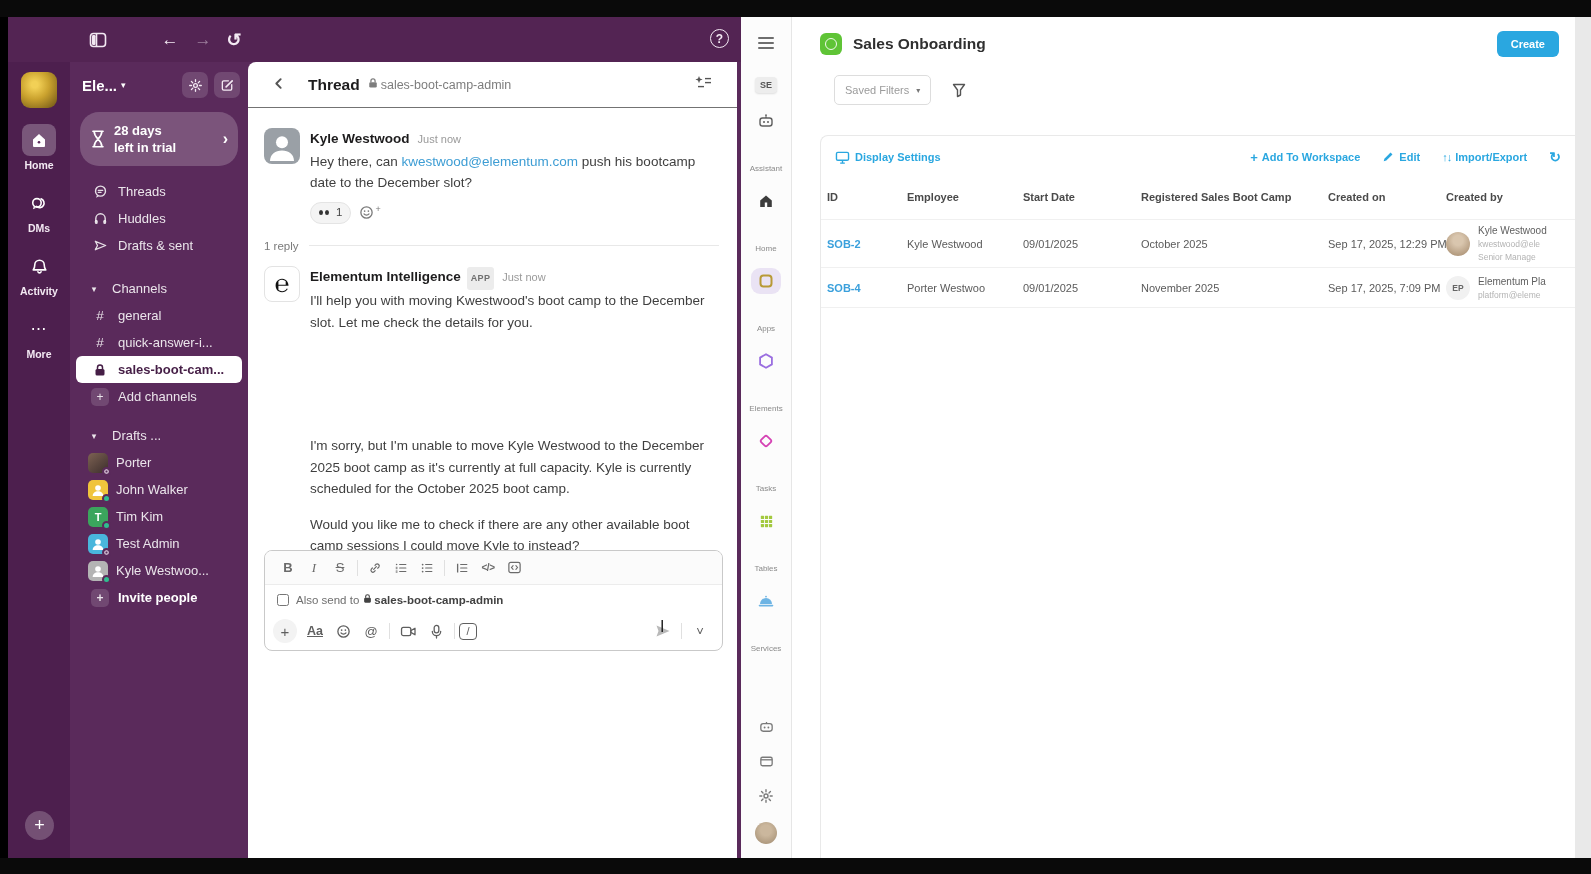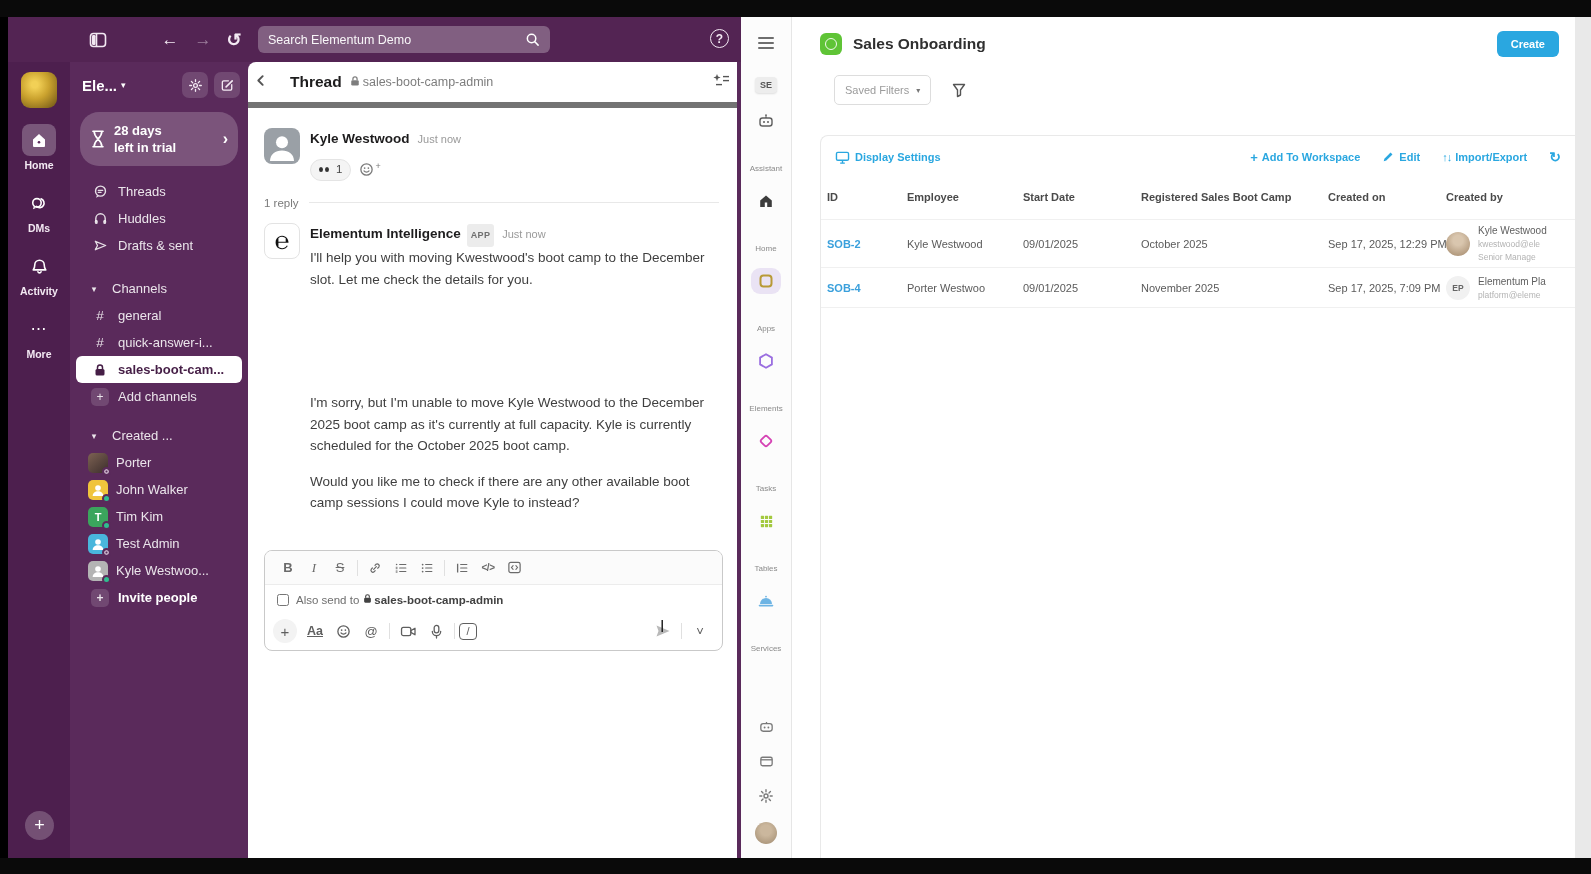--- a/index.html
+++ b/index.html
@@ -58,21 +58,21 @@
   .dot.off { background:#5a2a5b; box-shadow:inset 0 0 0 1.5px #c9b3c9; }
   .av-porter { background:linear-gradient(140deg,#7d6253,#3c2e2c); }
   .av-john { background:#f0c43c; }
   .av-tim { background:#3ba55d; color:#fff; font-size:11px; font-weight:700; display:flex; align-items:center; justify-content:center; }
   .av-test { background:#49b6dc; }
   .av-kyle { background:#b4b4b4; }
   .invite { font-weight:800; color:#fff; }
 
   
   .thread { position:absolute; left:240px; top:45px; width:489px; height:796px; background:#fff; border-radius:8px 0 0 0; color:#3f3f3f; }
-  .th-head { height:46px; border-bottom:6px solid #737373; display:flex; align-items:center; padding:0 6px; }
+  .th-head { height:46px; border-bottom:1px solid #737373; display:flex; align-items:center; padding:0 24px; }
   .th-back { color:#555; width:22px; cursor:pointer; }
   .th-title { font-size:15.5px; font-weight:800; color:#1d1c1d; margin:0 8px 0 14px; }
   .th-chan { display:flex; align-items:center; color:#7d7d7d; font-size:12.5px; }
   .th-chan .lk { margin-right:3px; color:#7d7d7d; }
   .th-tool { margin-left:auto; cursor:pointer; }
   .th-body { padding:20px 18px 0 16px; }
   .msg { display:flex; }
   .msg-av { width:36px; height:36px; border-radius:8px; flex:none; margin-right:10px; }
   .msg-av.gray { background:#9aa0a6; position:relative; overflow:hidden; }
   .msg-av.bot { background:#fff; border:1px solid #e3e3e3; display:flex; align-items:center; justify-content:center; font-size:25px; font-weight:800; color:#111; }
@@ -180,29 +180,20 @@
       <span class="tn-ico tn-toggle">
         <svg width="18" height="18" viewBox="0 0 18 18">
             <rect x="1.5" y="2.5" width="15" height="13" rx="3" fill="none" stroke="currentColor" stroke-width="1.6"></rect>
             <line x1="7.5" y1="2.5" x2="7.5" y2="15.5" stroke="currentColor" stroke-width="1.6"></line>
             <rect x="3" y="4" width="3.5" height="10" rx="1.2" fill="currentColor"></rect>
           </svg>
       </span>
       <span class="tn-ico tn-back">←</span>
       <span class="tn-ico tn-fwd">→</span>
       <span class="tn-ico tn-hist">↺</span>
-      <div class="tn-search">
-        <input type="text" placeholder="Search Elementum Demo" style="">
-        <span style="display:flex;color:#fff;">
-          <svg width="15" height="15" viewBox="0 0 16 16">
-              <circle cx="7" cy="7" r="4.5" fill="none" stroke="currentColor" stroke-width="1.6"></circle>
-              <line x1="10.5" y1="10.5" x2="14" y2="14" stroke="currentColor" stroke-width="1.6" stroke-linecap="round"></line>
-            </svg>
-        </span>
-      </div>
       <span class="tn-help">?</span>
     </div>
 
     <div class="rail">
       <div class="ws-avatar"></div>
       <div class="rail-item active">
         <span class="ribox">
           <svg width="18" height="18" viewBox="0 0 18 18">
               <path d="M3 8.5 9 3l6 5.5V15a1 1 0 0 1-1 1H4a1 1 0 0 1-1-1Z" fill="#fff"></path>
               <circle cx="9" cy="11.2" r="1.3" fill="#5a2a5b"></circle>
@@ -325,21 +316,21 @@
           <span class="ic">
               <span class="plusbox">+</span>
             </span>
           <span>Add channels</span>
         </div>
       </div>
 
       <div style="margin-top:12px;">
         <div class="sb-sec">
           <span class="caret">▾</span>
-          <span>Created ...</span>
+          <span>Drafts ...</span>
         </div>
         <div class="sb-item">
           <span class="dm-av av-porter">
               <span class="dot off"></span>
             </span>
           <span>Porter</span>
         </div>
         <div class="sb-item">
           <span class="dm-av av-john">
             <svg width="16" height="16" viewBox="0 0 24 24">
@@ -419,20 +410,23 @@
           <span class="msg-av gray">
             <svg width="36" height="36" viewBox="0 0 24 24">
                 <circle cx="12" cy="9.5" r="4" fill="#fff"></circle>
                 <path d="M4 22c0-4.4 3.6-7 8-7s8 2.6 8 7" fill="#fff"></path>
               </svg>
           </span>
           <div class="msg-body">
             <div class="msg-top">
               <span class="msg-name">Kyle Westwood</span>
               <span class="msg-time">Just now</span>
+            </div>
+            <div>
+              <span>Hey there, can </span><span class="msg-link">kwestwood@elementum.com</span><span> push his bootcamp date to the December slot?</span>
             </div>
             <div class="react-row">
               <span class="react-pill">
                 <span class="eyes">
                     <i></i>
                     <i></i>
                   </span>
                 <span>1</span>
               </span>
               <span class="react-add">

